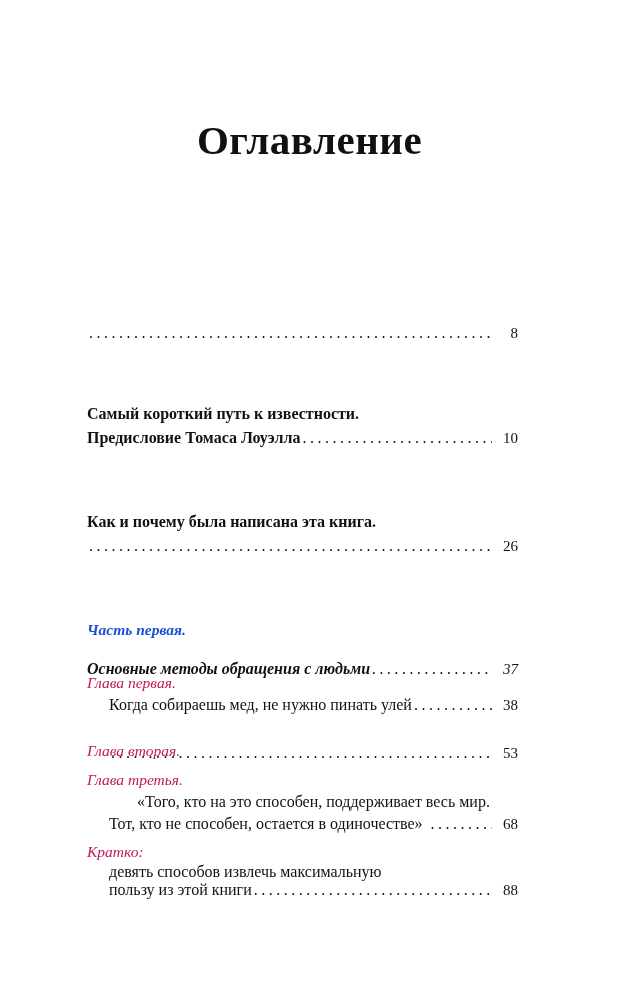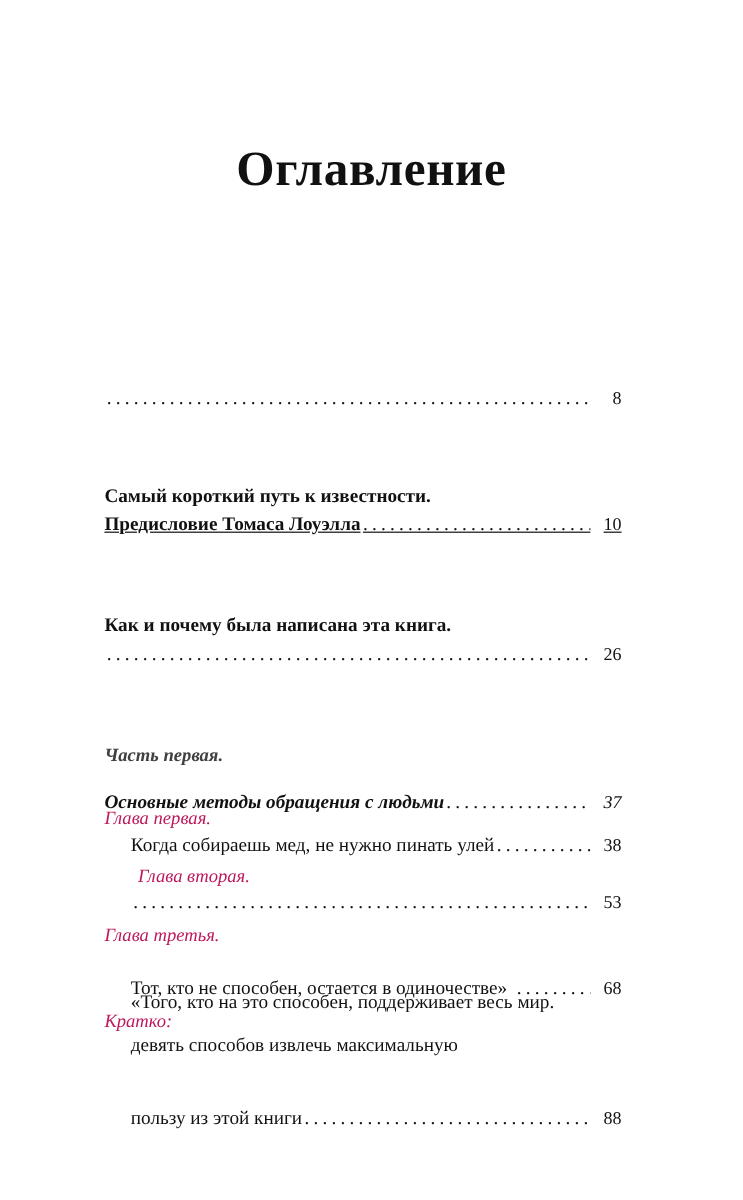--- a/index.html
+++ b/index.html
@@ -26,77 +26,77 @@
   <div class="title">Оглавление</div>
 
   <div class="line bold" style="top:322px;">
     <span class="dots"></span>
     <span class="pg">8</span>
   </div>
 
   <div class="line bold" style="top:403px;">
     <span class="txt">Самый короткий путь к известности.</span>
   </div>
-  <div class="line bold" style="top:427px;text-decoration:underline;">
+  <div class="line bold" style="top:427px;">
     <span class="txt">Предисловие Томаса Лоуэлла</span>
     <span class="dots"></span>
     <span class="pg">10</span>
   </div>
 
   <div class="line bold" style="top:511px;">
     <span class="txt">Как и почему была написана эта книга.</span>
   </div>
   <div class="line bold" style="top:535px;">
     <span class="dots"></span>
     <span class="pg">26</span>
   </div>
 
-  <div class="line bold ital" style="top:619px; color:#404040;">
+  <div class="line bold ital" style="top:619px; color:#1d4ed8;">
     <span class="txt">Часть первая.</span>
   </div>
   <div class="line bold" style="top:658px;font-style:italic;">
     <span class="txt">Основные методы обращения с людьми</span>
     <span class="dots"></span>
     <span class="pg">37</span>
   </div>
 
   <div class="line ital" style="top:672px;">
     <span class="txt">Глава первая.</span>
   </div>
   <div class="line indent" style="top:694px;">
     <span class="txt">Когда собираешь мед, не нужно пинать улей</span>
     <span class="dots"></span>
     <span class="pg">38</span>
   </div>
 
-  <div class="line ital" style="top:720px;margin-left:28px;">
+  <div class="line ital" style="top:740px;">
     <span class="txt">Глава вторая.</span>
   </div>
   <div class="line indent" style="top:742px;">
     <span class="dots"></span>
     <span class="pg">53</span>
   </div>
 
   <div class="line ital" style="top:769px;">
     <span class="txt">Глава третья.</span>
   </div>
-  <div class="line indent" style="top:825px;">
+  <div class="line indent" style="top:791px;justify-content:center;">
     <span class="txt">«Того, кто на это способен, поддерживает весь мир.</span>
   </div>
   <div class="line indent" style="top:813px;">
     <span class="txt">Тот, кто не способен, остается в одиночестве»</span>
     <span class="dots" style="margin-left:8px;"></span>
     <span class="pg">68</span>
   </div>
 
   <div class="line ital" style="top:841px;">
     <span class="txt">Кратко:</span>
   </div>
   <div class="line indent" style="top:861px;">
     <span class="txt">девять способов извлечь максимальную</span>
   </div>
-  <div class="line indent" style="top:922px;">
+  <div class="line indent" style="top:879px;">
     <span class="txt">пользу из этой книги</span>
     <span class="dots"></span>
     <span class="pg">88</span>
   </div>
 
 </div>
 
 </body></html>

